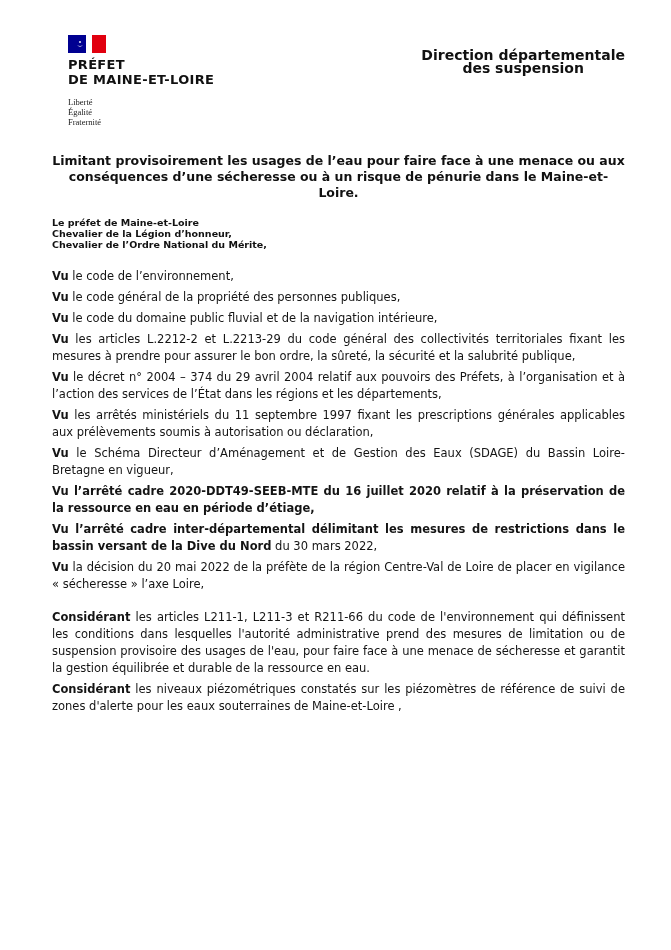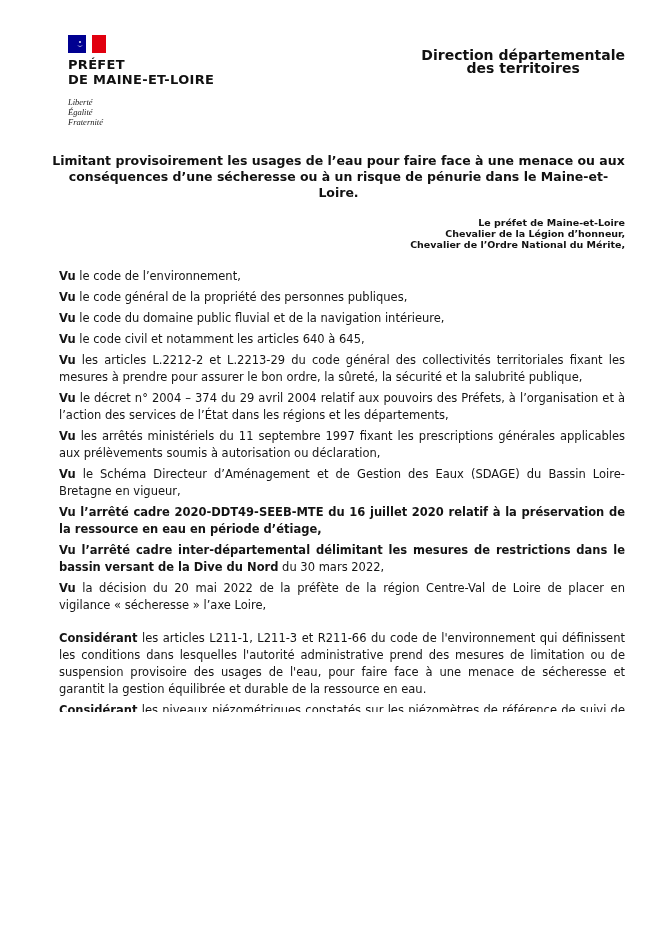--- a/index.html
+++ b/index.html
@@ -11,29 +11,29 @@
     color:#141414;
     overflow:hidden;
     box-sizing:border-box;
     padding:35px 46px 0 52px;
   }
   
   .header{display:flex;align-items:flex-start;}
   .logo-block{margin-left:16px;}
   .flag{display:block;width:38px;height:18px;}
   .prefet{font-weight:700;font-size:13px;line-height:15px;letter-spacing:.3px;margin-top:4px;color:#111;}
-  .motto{margin-top:10px;font-family:"Liberation Serif","DejaVu Serif",serif;font-style:italic;font-size:8.5px;line-height:10px;color:#222;}
+  .motto{margin-top:10px;font-family:"Liberation Serif","DejaVu Serif",serif;font-size:8.5px;line-height:10px;color:#222;}
   .direction{margin-left:auto;margin-top:14px;text-align:center;font-weight:700;font-size:14px;line-height:13px;color:#111;}
   
   .title-block{margin-top:26px;text-align:center;}
   .doc-title{font-weight:700;font-size:13px;line-height:16px;color:#111;}
   .doc-subtitle{font-weight:700;font-size:12.5px;line-height:16px;color:#111;max-width:578px;margin:1px auto 0;}
-  .salutation{margin-top:16px;text-align:right;font-weight:700;font-size:9.5px;line-height:11px;color:#111;}
+  .salutation{margin-top:16px;text-align:left;font-weight:700;font-size:9.5px;line-height:11px;color:#111;}
   
-  .body-text{margin-top:18px;font-size:11.5px;line-height:17px;margin-left:7px;}
+  .body-text{margin-top:18px;font-size:11.5px;line-height:17px;}
   .para{margin:0 0 4px 0;text-align:justify;}
   .para.gap{margin-top:16px;}
   .para b{font-weight:700;}
 </style>
 </head>
 <body>
 
 <div class="page">
 
   <div class="header">
@@ -50,39 +50,38 @@
         <div>DE MAINE-ET-LOIRE</div>
       </div>
       <div class="motto">
         <div>Liberté</div>
         <div>Égalité</div>
         <div>Fraternité</div>
       </div>
     </div>
     <div class="direction">
       <div>Direction départementale</div>
-      <div>des territoires</div>
+      <div>des suspension</div>
     </div>
   </div>
 
   <div class="title-block">
     <div class="doc-subtitle">Limitant provisoirement les usages de l’eau pour faire face à une menace ou aux conséquences d’une sécheresse ou à un risque de pénurie dans le Maine-et-Loire.</div>
   </div>
 
   <div class="salutation">
     <div>Le préfet de Maine-et-Loire</div>
     <div>Chevalier de la Légion d’honneur,</div>
     <div>Chevalier de l’Ordre National du Mérite,</div>
   </div>
 
   <div class="body-text">
       <p class="para"><b>Vu</b><span> le code de l’environnement,</span></p>
       <p class="para"><b>Vu</b><span> le code général de la propriété des personnes publiques,</span></p>
       <p class="para"><b>Vu</b><span> le code du domaine public fluvial et de la navigation intérieure,</span></p>
-      <p class="para"><b>Vu</b><span> le code civil et notamment les articles 640 à 645,</span></p>
       <p class="para"><b>Vu</b><span> les articles L.2212-2 et L.2213-29 du code général des collectivités territoriales fixant les mesures à prendre pour assurer le bon ordre, la sûreté, la sécurité et la salubrité publique,</span></p>
       <p class="para"><b>Vu</b><span> le décret n° 2004 – 374 du 29 avril 2004 relatif aux pouvoirs des Préfets, à l’organisation et à l’action des services de l’État dans les régions et les départements,</span></p>
       <p class="para"><b>Vu</b><span> les arrêtés ministériels du 11 septembre 1997 fixant les prescriptions générales applicables aux prélèvements soumis à autorisation ou déclaration,</span></p>
       <p class="para"><b>Vu</b><span> le Schéma Directeur d’Aménagement et de Gestion des Eaux (SDAGE) du Bassin Loire-Bretagne en vigueur,</span></p>
       <p class="para"><b>Vu l’arrêté cadre 2020-DDT49-SEEB-MTE</b><b> du 16 juillet 2020 relatif à la préservation de la ressource en eau en période d’étiage,</b></p>
       <p class="para"><b>Vu l’arrêté cadre inter-départemental délimitant les mesures de restrictions dans le bassin versant de la Dive du Nord</b><span> du 30 mars 2022,</span></p>
       <p class="para"><b>Vu</b><span> la décision du 20 mai 2022 de la préfète de la région Centre-Val de Loire de placer en vigilance « sécheresse » l’axe Loire,</span></p>
       <p class="para gap"><b>Considérant</b><span> les articles L211-1, L211-3 et R211-66 du code de l'environnement qui définissent les conditions dans lesquelles l'autorité administrative prend des mesures de limitation ou de suspension provisoire des usages de l'eau, pour faire face à une menace de sécheresse et garantit la gestion équilibrée et durable de la ressource en eau.</span></p>
       <p class="para"><b>Considérant</b><span> les niveaux piézométriques constatés sur les piézomètres de référence de suivi de zones d'alerte pour les eaux souterraines de Maine-et-Loire ,</span></p>
     </div>

